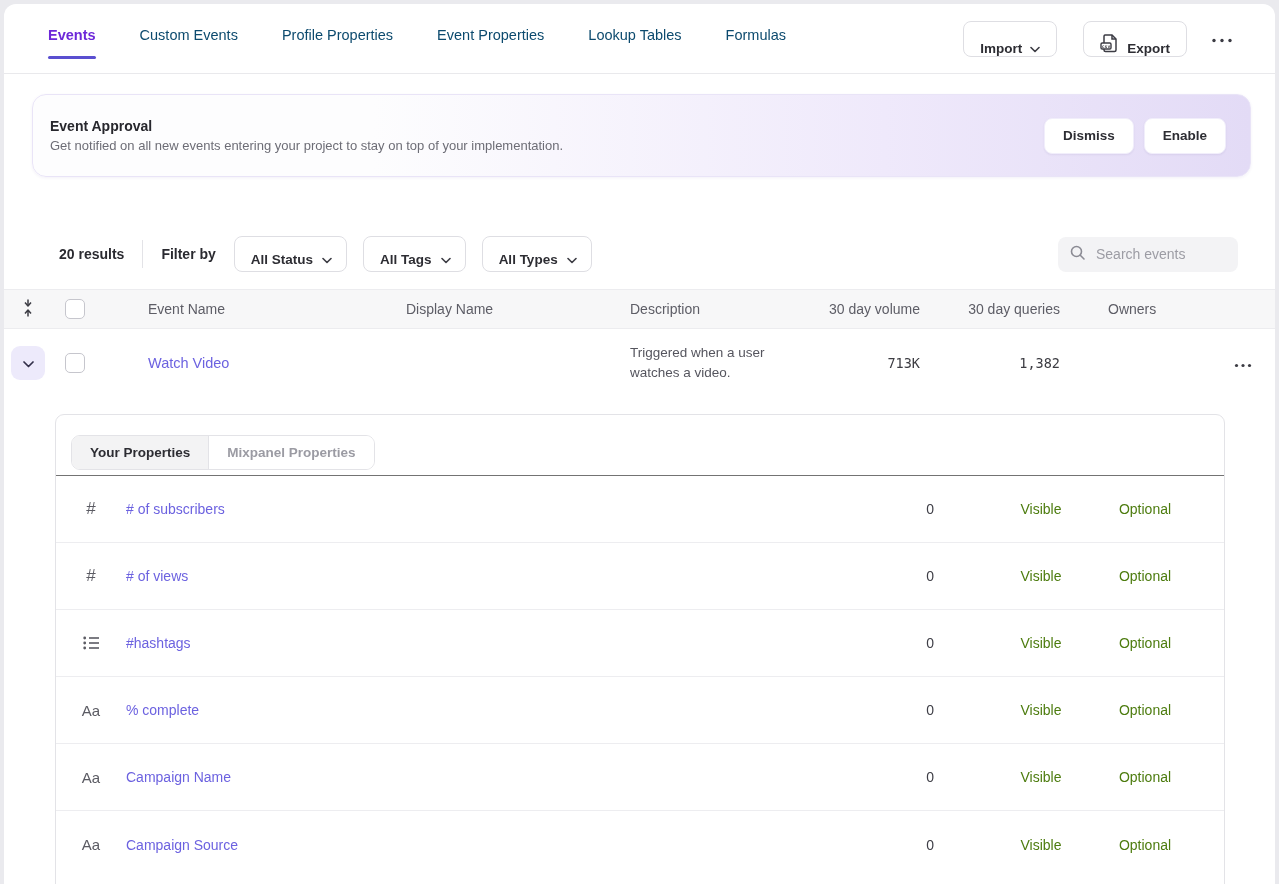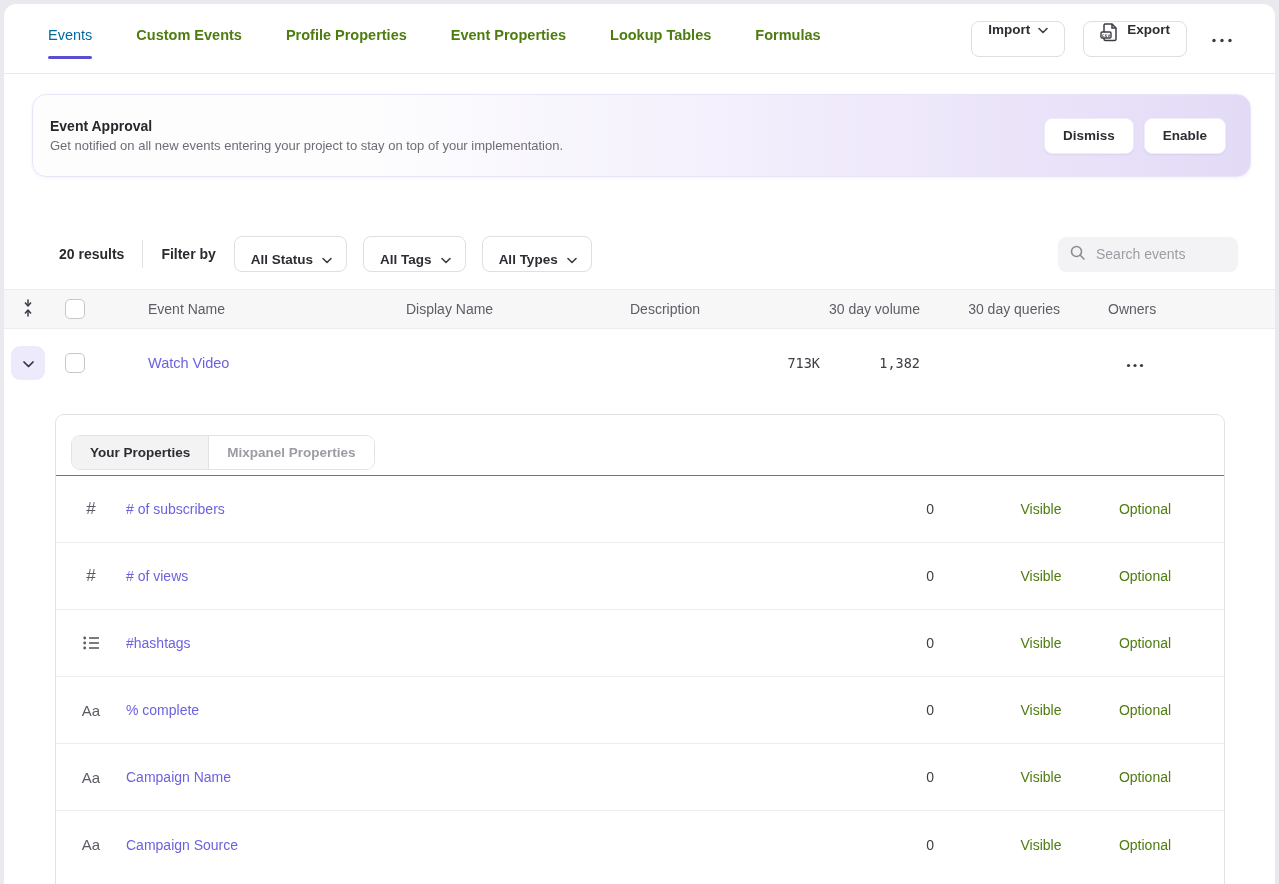--- a/index.html
+++ b/index.html
@@ -16,34 +16,34 @@
   }
 
   
   .navbar {
     height:70px; display:flex; align-items:center;
     border-bottom:1px solid #e9e9ec; padding:0 36px 0 44px;
   }
   .nav-tabs { display:flex; gap:44px; align-items:center; height:100%; }
   .nav-tab {
     position:relative; height:100%; display:flex; align-items:center;
-    color:#4d7c0f; font-size:14.5px; font-weight:700; cursor:pointer;
+    color:#0c4a6e; font-size:14.5px; font-weight:400; cursor:pointer;
     padding-bottom:8px;
   }
-  .nav-tab.active { color:#0369a1; font-weight:400; }
+  .nav-tab.active { color:#6d28d9; font-weight:700; }
   .nav-tab.active::after {
     content:""; position:absolute; left:0; right:0; bottom:14px;
     height:3px; border-radius:3px; background:#5a4fd0;
   }
   .nav-actions { margin-left:auto; display:flex; align-items:center; gap:18px; }
   .btn {
-    display:inline-flex; align-items:flex-start; gap:8px;
+    display:inline-flex; align-items:flex-end; gap:8px;
     background:#fff; border:1px solid #dedee3; border-radius:8px;
     height:36px; padding:0 16px; font-size:13.5px; font-weight:600;
-    color:#2d2d33; cursor:pointer; font-family:inherit;
+    color:#2d2d33; cursor:pointer; font-family:inherit;margin-left:8px;
   }
   .btn svg { flex:0 0 auto; }
   .icon-btn {
     border:none; background:transparent; cursor:pointer;
     display:inline-flex; align-items:center; padding:6px;
   }
 
   
   .banner {
     margin:20px 24px 0 28px; height:83px; border-radius:14px;
@@ -271,20 +271,23 @@
               <path d="M1 1 L5.5 5.5 L10 1" fill="none" stroke="#33304a" stroke-width="1.7" stroke-linecap="round" stroke-linejoin="round"></path>
             </svg>
         </span>
       </button>
     </div>
     <div class="cell-c">
         <span class="checkbox"></span>
       </div>
     <div class="pad50"><span class="event-link">Watch Video</span></div>
     <div class="pad50"></div>
+    <div class="pad50">
+        <div class="desc">Triggered when a user watches a video.</div>
+      </div>
     <div class="num-r">713K</div>
     <div class="num-r">1,382</div>
     <div class="owners-pad"></div>
     <div class="cell-c">
       <button class="icon-btn">
         <span>
           <svg width="18" height="5" viewBox="0 0 18 5">
               <circle cx="2.5" cy="2.5" r="1.6" fill="#3c3c44"></circle>
               <circle cx="9" cy="2.5" r="1.6" fill="#3c3c44"></circle>
               <circle cx="15.5" cy="2.5" r="1.6" fill="#3c3c44"></circle>

